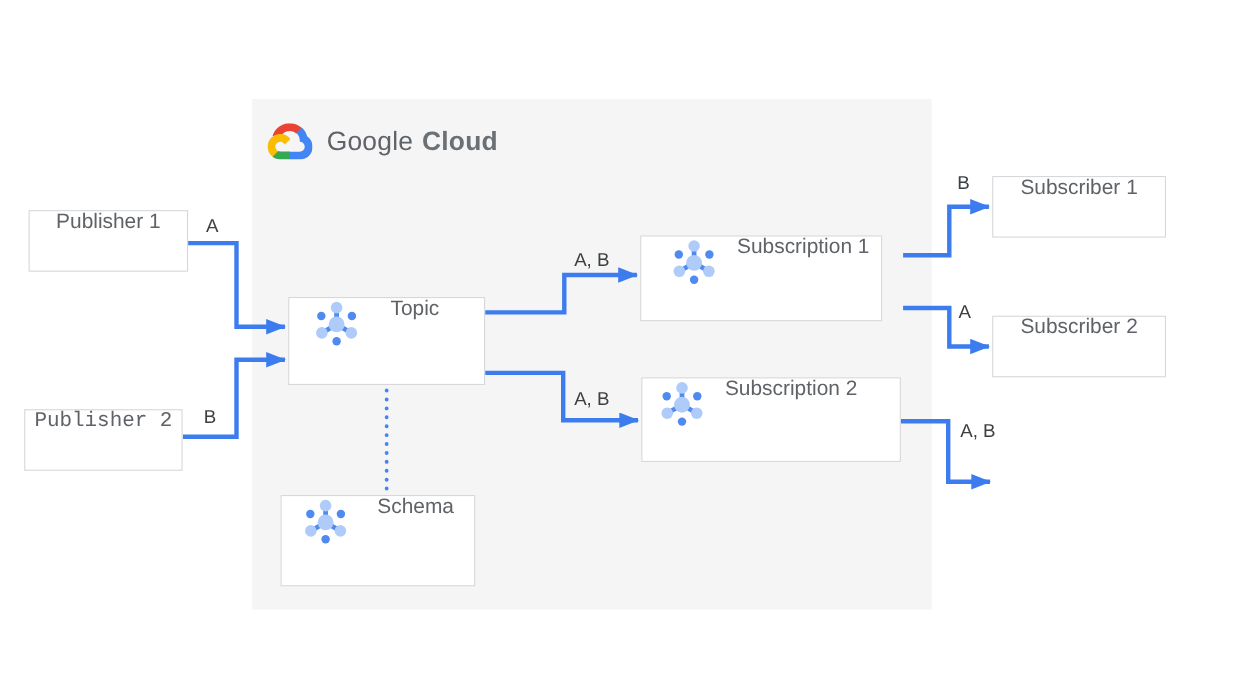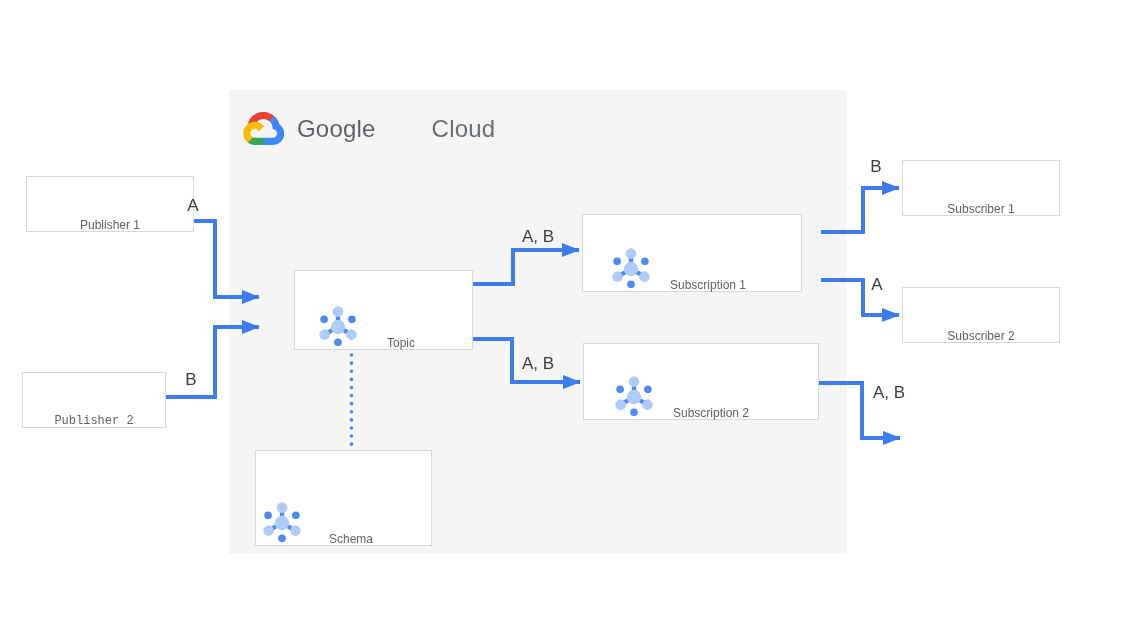--- a/index.html
+++ b/index.html
@@ -8,41 +8,41 @@
     font-family:"Liberation Sans",sans-serif;overflow:hidden;
   }
   .panel{position:absolute;left:229px;top:90px;width:618px;height:464px;background:#f5f5f5;}
   .wires{position:absolute;left:0;top:0;width:1122px;height:629px;pointer-events:none;}
   .wire{fill:none;stroke:#3d7cee;stroke-width:4;stroke-linejoin:miter;}
   .dotted{fill:none;stroke:#4285f4;stroke-width:3.5;stroke-dasharray:0.1 8;stroke-linecap:round;}
 
   .logo{position:absolute;left:243px;top:112px;display:flex;align-items:center;gap:13px;}
   .logo-text{font-size:24px;color:#5f6368;display:flex;align-items:baseline;gap:8px;}
   .logo-text .w-google{font-weight:500;letter-spacing:0.2px;}
-  .logo-text .w-cloud{font-weight:400;color:#6b7075;letter-spacing:0.2px;margin-left:48px;}
+  .logo-text .w-cloud{font-weight:700;color:#6b7075;letter-spacing:0.2px;}
 
   .node{
     position:absolute;background:#ffffff;border:1px solid #d6d8db;box-sizing:border-box;
-    display:flex;align-items:flex-end;color:#5f6368;font-size:12px;white-space:nowrap;
+    display:flex;align-items:flex-start;color:#5f6368;font-size:19px;white-space:nowrap;
   }
   .node.plain{justify-content:center;}
   .node .nlabel{line-height:1;}
 
   
-  .n-publisher1{left:26px;top:176px;width:168px;height:56px;}
+  .n-publisher1{left:26px;top:191px;width:145px;height:56px;}
   .n-publisher2{left:22px;top:372px;width:144px;height:56px;font-family:Liberation Mono, monospace;}
   .n-subscriber1{left:902px;top:160px;width:158px;height:56px;}
   .n-subscriber2{left:902px;top:287px;width:158px;height:56px;}
   .n-subscriber3{left:903px;top:409px;width:158px;height:57px;}
 
   
-  .n-topic{left:262px;top:270px;width:179px;height:80px;padding-left:20px;gap:26px;margin-left:32px;}
-  .n-schema{left:255px;top:450px;width:177px;height:96px;padding-left:3px;gap:24px;}
+  .n-topic{left:262px;top:270px;width:179px;height:80px;padding-left:20px;gap:26px;}
+  .n-schema{left:255px;top:450px;width:177px;height:83px;padding-left:17px;gap:24px;}
   .n-subscription1{left:582px;top:214px;width:220px;height:78px;padding-left:25px;gap:16px;}
-  .n-subscription2{left:583px;top:343px;width:236px;height:77px;padding-left:27px;gap:16px;}
+  .n-subscription2{left:583px;top:343px;width:236px;height:77px;padding-left:13px;gap:16px;}
   .pubsub-ic{flex:0 0 auto;display:block;}
 
   .edge-label{
     position:absolute;transform:translate(-50%,-50%);
     color:#3c4043;font-size:17px;line-height:1;white-space:nowrap;
   }
   .el-p1{left:193px;top:205px;}
   .el-p2{left:191px;top:379px;}
   .el-ts1{left:538px;top:236px;}
   .el-ts2{left:538px;top:363px;}

